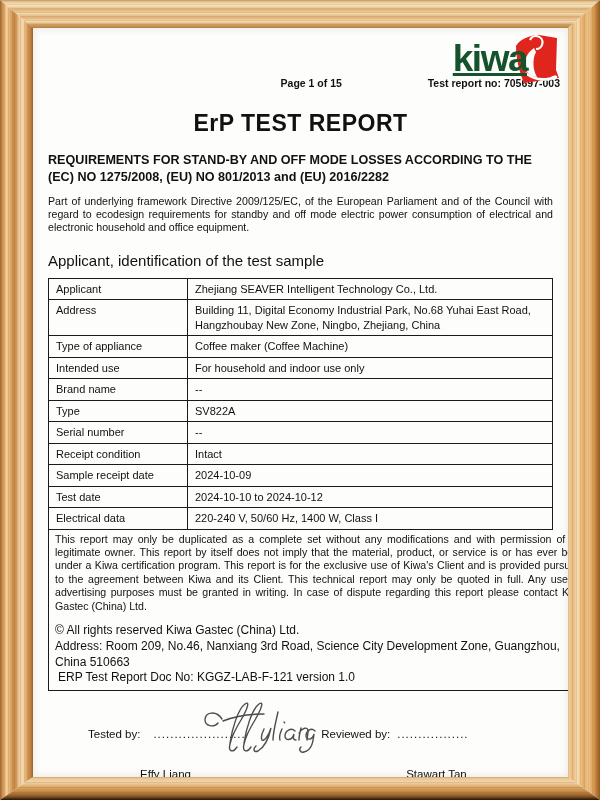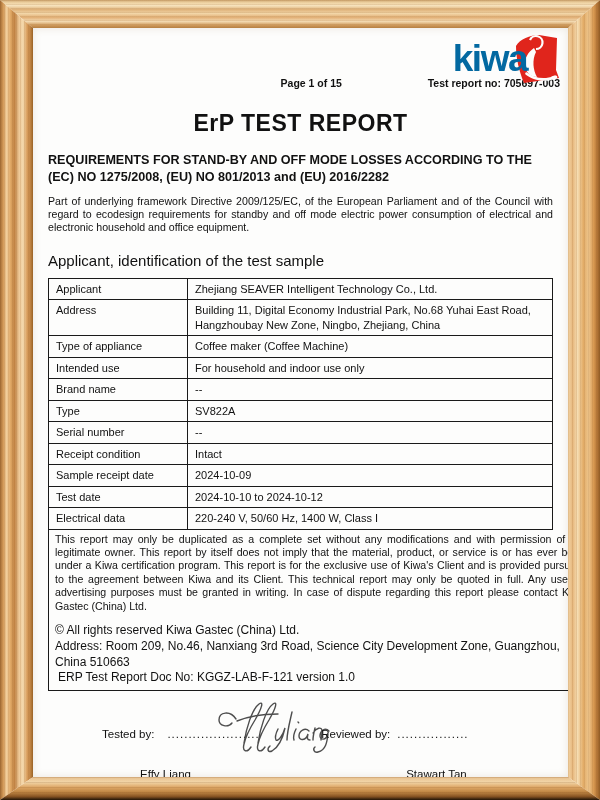--- a/index.html
+++ b/index.html
@@ -55,21 +55,21 @@
     padding:3px 6px 4px;font-size:10.6px;line-height:1.26;}
   .legal-box .disclaimer{text-align:justify;}
   .legal-box .copyright-block{margin-top:10px;font-size:12px;line-height:1.32;text-align:left;}
   .legal-box .doc-no{padding-left:3px;}
 
   
   .signoff{display:flex;margin-top:37px;font-size:11.5px;}
   .sig-col-left{width:52%;}
   .sig-col-right{width:48%;}
   .sig-line{position:relative;display:flex;gap:13px;white-space:nowrap;}
-  .sig-col-left .sig-line{margin-left:69px;}
+  .sig-col-left .sig-line{margin-left:55px;}
   .sig-col-right .sig-line{margin-left:10px;gap:7px;}
   .dots{letter-spacing:1px;}
   .signature-svg{position:absolute;left:100px;top:-31px;}
   .sig-name{margin-top:28px;}
   .sig-role{margin-top:8px;}
   .sig-col-left .sig-name,.sig-col-left .sig-role{margin-left:107px;}
   .sig-col-right .sig-name,.sig-col-right .sig-role{margin-left:95px;}
   .date-row{display:flex;gap:14px;margin-top:15px;}
   .sig-col-left .date-row{margin-left:67px;}
   .sig-col-right .date-row{margin-left:55px;}
@@ -80,21 +80,21 @@
 <div class="scene">
 
   <div class="frame-strip frame-top"></div>
   <div class="frame-strip frame-left"></div>
   <div class="frame-strip frame-right"></div>
   <div class="frame-strip frame-bottom"></div>
 
   <div class="paper">
 
     <div class="logo">
-      <span class="wordmark" style="color:#0369a1;">kiwa</span>
+      <span class="wordmark" style="color:#14532d;text-decoration:underline;">kiwa</span>
       <svg width="50" height="56" viewBox="0 0 50 56">
         <path d="M6,14 C10,7 20,3 29,3 L47,6 L46,38 L49,46 L14,51 C9,39 6,26 6,14 Z" fill="#e0251c"></path>
         <path d="M20,8 a6.5,6.5 0 1,1 6,9" fill="none" stroke="#fdfdfc" stroke-width="2.2"></path>
         <path d="M24,16 C18,20 14,27 15,34 C16,41 21,45 27,45 C23,38 22,28 26,20 Z" fill="#fdfdfc"></path>
         <path d="M16,40 C24,46 34,48 44,44 C47,43 47,46 44,47 C34,51 22,48 15,42 Z" fill="#fdfdfc"></path>
         <ellipse cx="44" cy="45.5" rx="3.4" ry="1.9" fill="#fdfdfc" transform="rotate(-12 44 45.5)"></ellipse>
       </svg>
     </div>
 
     <div class="meta-row">

